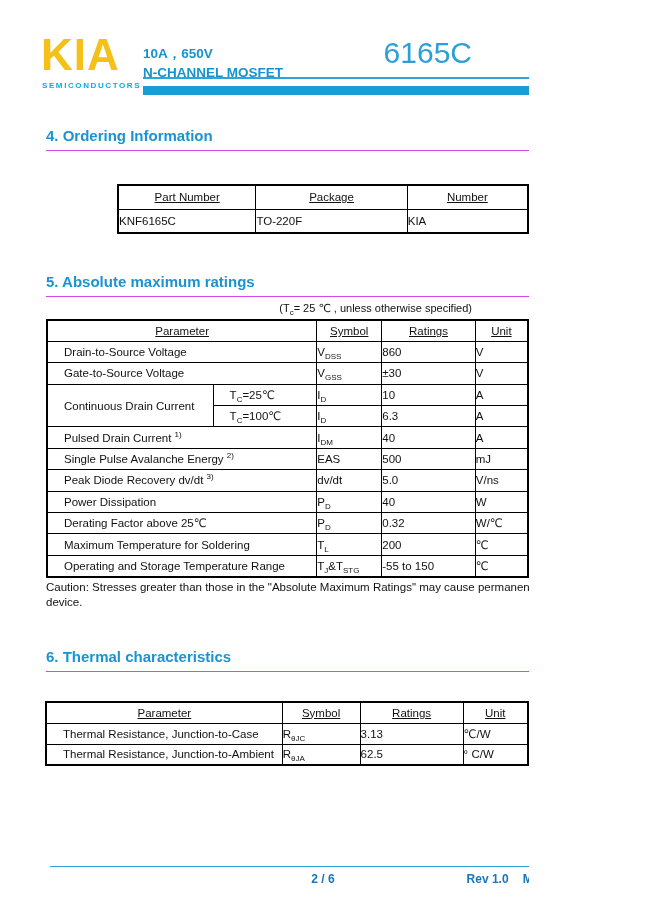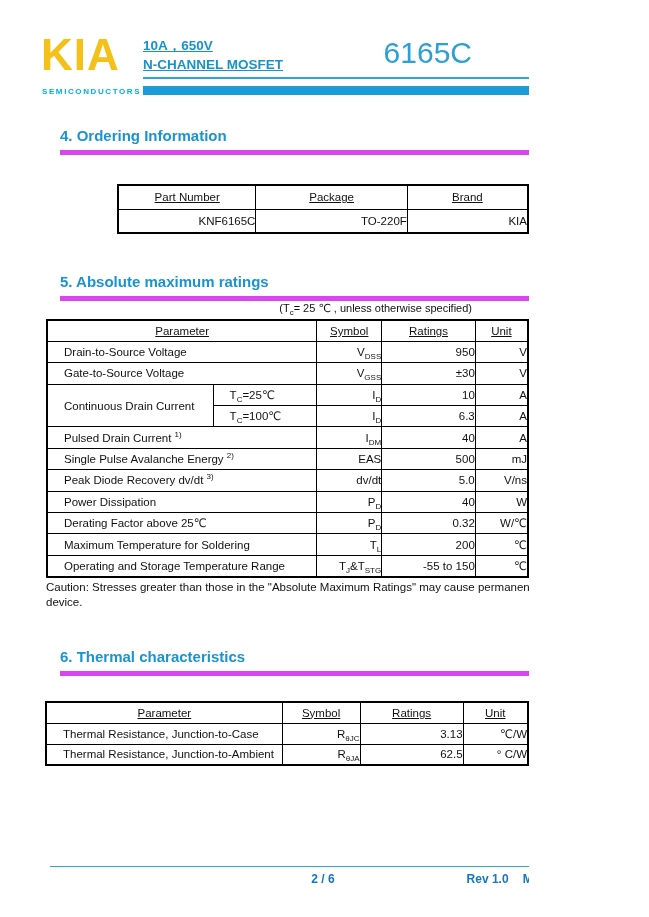--- a/index.html
+++ b/index.html
@@ -11,68 +11,67 @@
     color:#111;
     overflow:hidden;
   }
   
   .logo{
     position:absolute;left:41px;top:33px;
     font-size:44px;font-weight:700;letter-spacing:1px;
     color:#f3c117;line-height:1;
   }
   .logo-sub{
-    position:absolute;left:42px;top:87px;
+    position:absolute;left:42px;top:81px;
     font-size:8px;font-weight:700;letter-spacing:1.6px;
     color:#00aeef;
   }
   .subtitle{
-    position:absolute;left:143px;top:36px;
+    position:absolute;left:143px;top:44px;
     font-size:13.5px;font-weight:700;line-height:19px;
     color:#1792cf;
-    text-decoration:underline;
   }
   .partnum{
     position:absolute;right:57px;top:38px;
     font-size:30px;font-weight:400;color:#2b9fd8;line-height:1;
   }
   .rule-thin{
     position:absolute;left:143px;top:77px;width:449px;height:2px;
     background:#2ba5dc;
   }
   .rule-thick{
     position:absolute;left:143px;top:86px;width:450px;height:9px;
     background:#1b9cd8;
   }
   
   .sec-title{
-    position:absolute;left:60px;width:546px;
+    position:absolute;left:46px;width:546px;
     font-size:15px;font-weight:700;color:#1a93d0;
-    padding-bottom:6px;border-bottom:5px solid #d946ef;
+    padding-bottom:6px;border-bottom:1px solid #d946ef;
   }
   #sec4-title{top:127px;}
   #sec5-title{top:273px;}
   #sec6-title{top:648px;}
   .condition{
     position:absolute;right:57px;top:302px;
     font-size:11px;color:#111;
   }
   
   table.tbl{
     position:absolute;
     border-collapse:collapse;table-layout:fixed;
     font-size:11.5px;color:#111;
     border:2px solid #000;
   }
   table.tbl th,table.tbl td{
     border:1px solid #000;
     padding:0;overflow:hidden;white-space:nowrap;
   }
   table.tbl th{font-weight:400;text-align:center;text-decoration:underline;}
-  table.tbl td.c{text-align:right;}
+  table.tbl td.c{text-align:left;}
   table.tbl td.p{text-align:left;padding-left:16px;}
   #ordering-table{left:117px;top:184px;}
   #ordering-table tr{height:24px;}
   #abs-table{left:46px;top:319px;}
   #abs-table tr{height:21.4px;}
   #thermal-table{left:45px;top:701px;}
   #thermal-table tr{height:21px;}
   sub{font-size:8px;line-height:0;}
   sup{font-size:8px;line-height:0;}
   .caution{
@@ -115,21 +114,21 @@
   <table class="tbl" id="ordering-table">
     <colgroup>
         <col style="width:139px">
         <col style="width:153px">
         <col style="width:122px">
       </colgroup>
   <thead>
         <tr>
           <th>Part Number</th>
           <th>Package</th>
-          <th>Brand</th>
+          <th>Number</th>
         </tr>
       </thead>
       <tbody>
         <tr>
           <td class="c">KNF6165C</td>
           <td class="c">TO-220F</td>
           <td class="c">KIA</td>
         </tr>
       </tbody>
     </table>
@@ -149,21 +148,21 @@
           <th colspan="2">Parameter</th>
           <th>Symbol</th>
           <th>Ratings</th>
           <th>Unit</th>
         </tr>
       </thead>
       <tbody>
         <tr>
           <td class="p" colspan="2">Drain-to-Source Voltage</td>
           <td class="c">V<sub>DSS</sub></td>
-          <td class="c">950</td>
+          <td class="c">860</td>
           <td class="c">V</td>
         </tr>
         <tr>
           <td class="p" colspan="2">Gate-to-Source Voltage</td>
           <td class="c">V<sub>GSS</sub></td>
           <td class="c">±30</td>
           <td class="c">V</td>
         </tr>
         <tr>
           <td class="p" rowspan="2">Continuous Drain Current</td>

